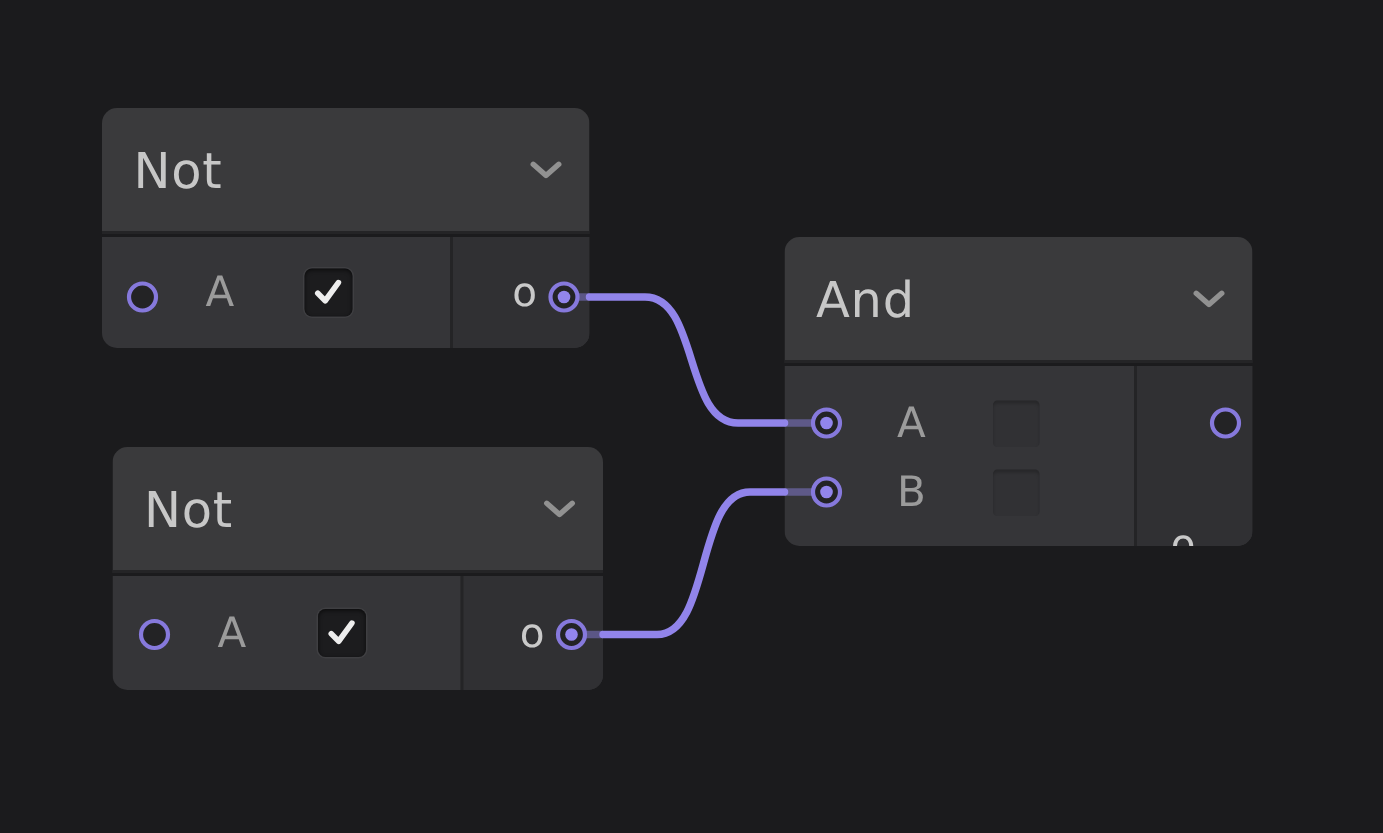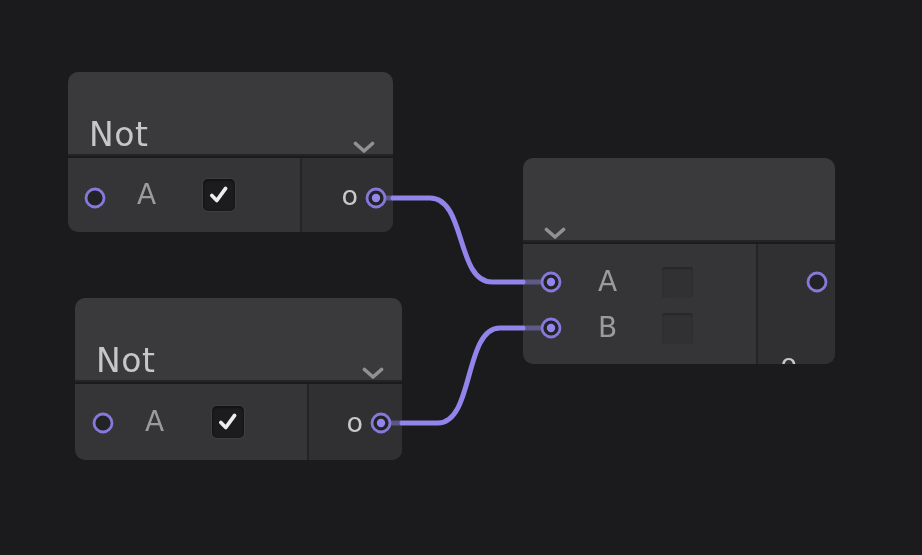--- a/index.html
+++ b/index.html
@@ -41,21 +41,21 @@
   .node2 { left: 75px;  top: 298px; width: 327px; height: 162px; }
   .node3 { left: 523px; top: 158px; width: 312px; height: 206px; }
 
   .header {
     position: absolute;
     left: 0; right: 0; top: 0;
     height: 84px;
     background: var(--node-header);
     border-bottom: 2px solid var(--divider);
     display: flex;
-    align-items: flex-end;
+    align-items: center;
     justify-content: space-between;
     padding: 0 18px 0 21px;
   }
   .title {
     font-size: 33px;
     color: var(--title-text);
     letter-spacing: 0.5px;
   }
   .chev { display: flex; align-items: center; }
   .chev svg { display: block; }
@@ -201,20 +201,21 @@
         </div>
       </div>
       <div class="outsec">
         <span class="olbl">o</span>
       </div>
     </div>
   </div>
 
   <div class="node node3">
     <div class="header">
+      <span class="title">And</span>
       <span class="chev">
         <svg width="22" height="13" viewBox="0 0 22 13">
           <path d="M2.5 2.5 L11 10 L19.5 2.5" stroke-width="3.6" fill="none" stroke-linecap="round" stroke-linejoin="round"></path>
         </svg>
       </span>
     </div>
     <div class="body">
       <div class="rows">
         <div class="row">
           <span class="lbl">A</span>

